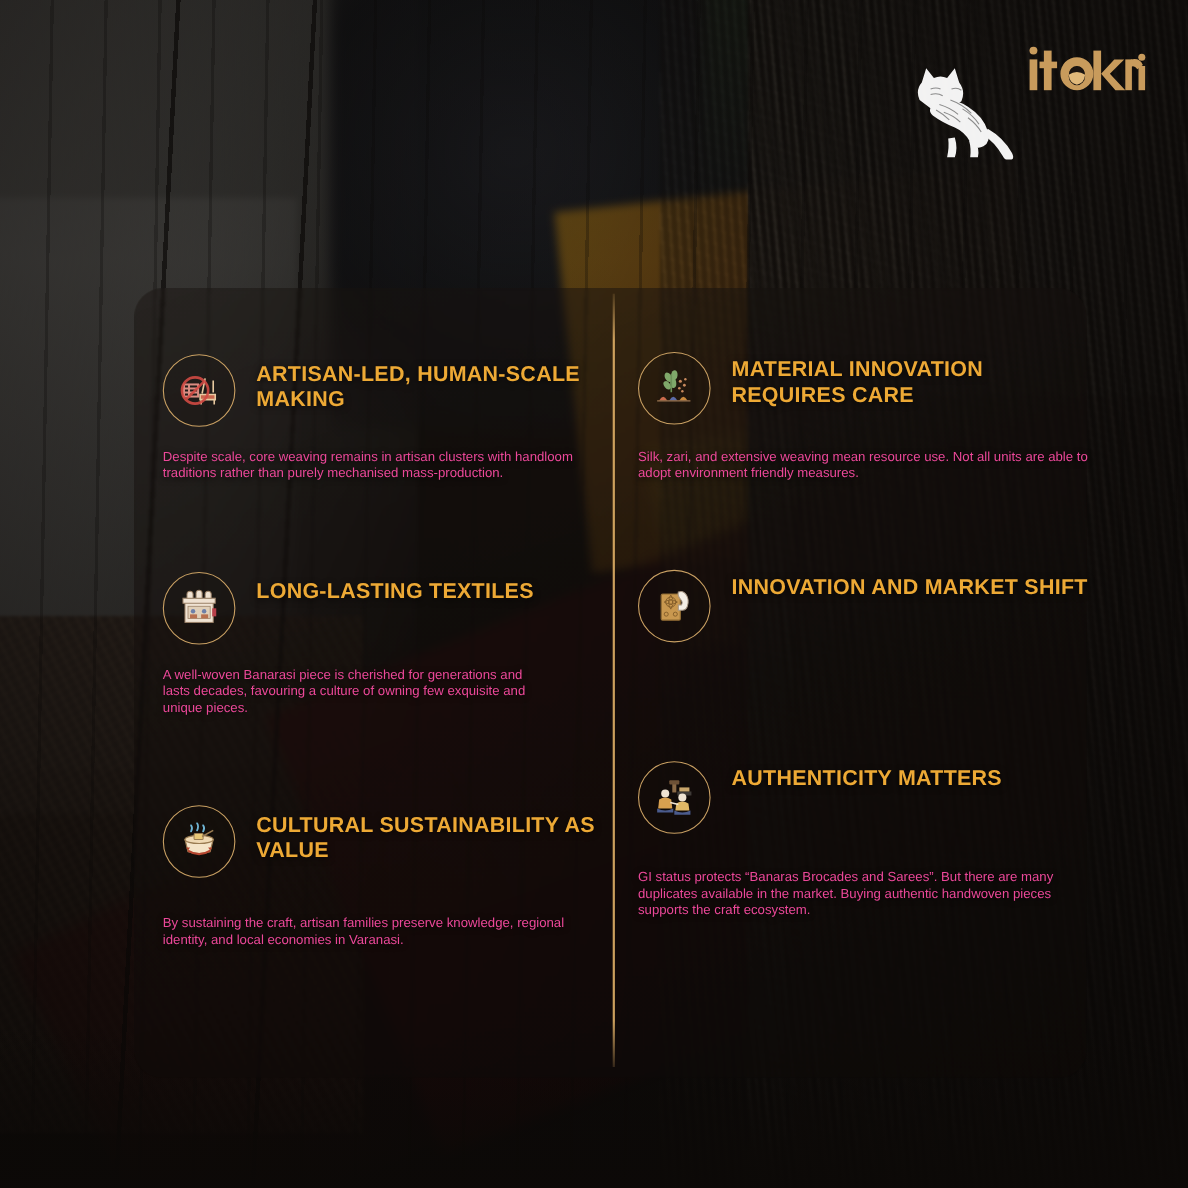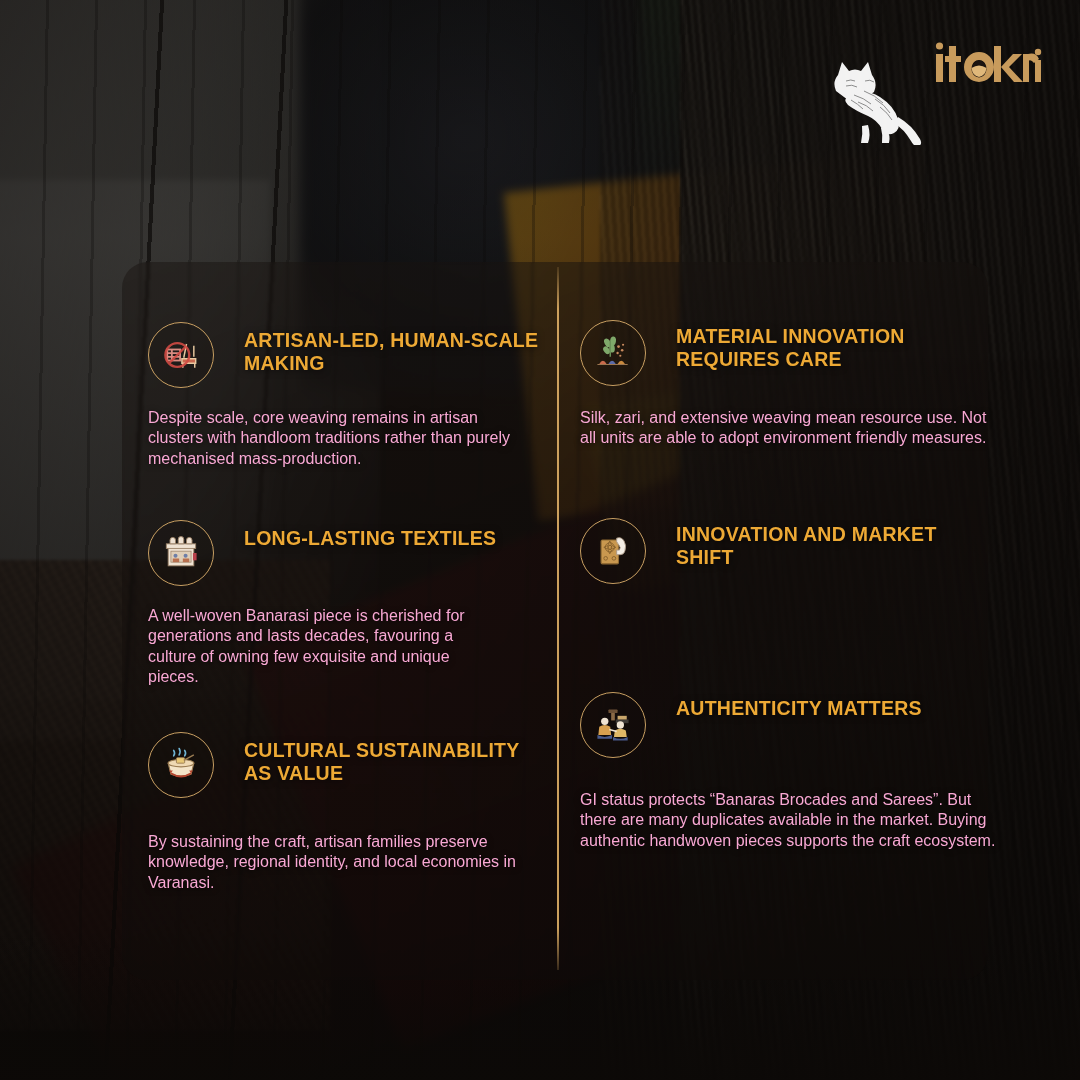--- a/index.html
+++ b/index.html
@@ -168,21 +168,21 @@
   .divider {
     position:absolute; left:557px; top:267px;
     width:1.5px; height:703px;
     background:linear-gradient(180deg, rgba(214,168,98,.15) 0%, rgba(214,168,98,.95) 6%, rgba(214,168,98,.95) 94%, rgba(214,168,98,.2) 100%);
   }
 
   
   .grid { position:absolute; left:0; top:0; width:1080px; height:1080px; }
 
   .card { position:absolute; }
-  .card-head { display:flex; align-items:flex-start; gap:30px; }
+  .card-head { display:flex; align-items:flex-start; gap:19px; }
 
   .icon-circle {
     flex:0 0 auto;
     width:66px; height:66px; border-radius:50%;
     border:1.6px solid #C9A063;
     display:flex; align-items:center; justify-content:center;
     background:rgba(20,14,11,.20);
     overflow:hidden;
   }
   .icon-circle svg { width:44px; height:44px; display:block; }
@@ -191,22 +191,22 @@
     color:#EDA935;
     font-size:19.5px;
     font-weight:bold;
     line-height:1.2;
     letter-spacing:.25px;
     padding-top:7px;
     text-shadow:0 1px 7px rgba(0,0,0,.7);
   }
 
   .card-body {
-    color:#f9a8d4;
-    font-size:16px;
+    color:#ec4899;
+    font-size:12px;
     line-height:1.27;
     margin-top:20px;
     text-shadow:0 1px 6px rgba(0,0,0,.85);
   }
 
   
   .col-l { left:148px; width:398px; }
   .col-r { left:580px; width:418px; }
 
   .row-1 { top:322px; }

